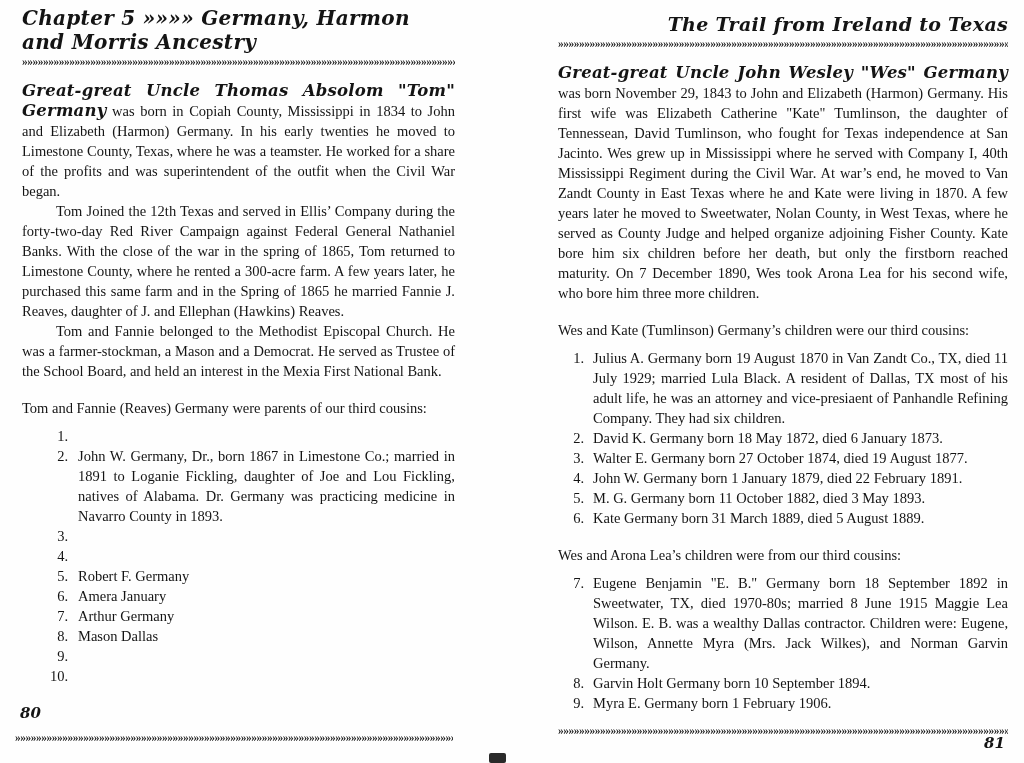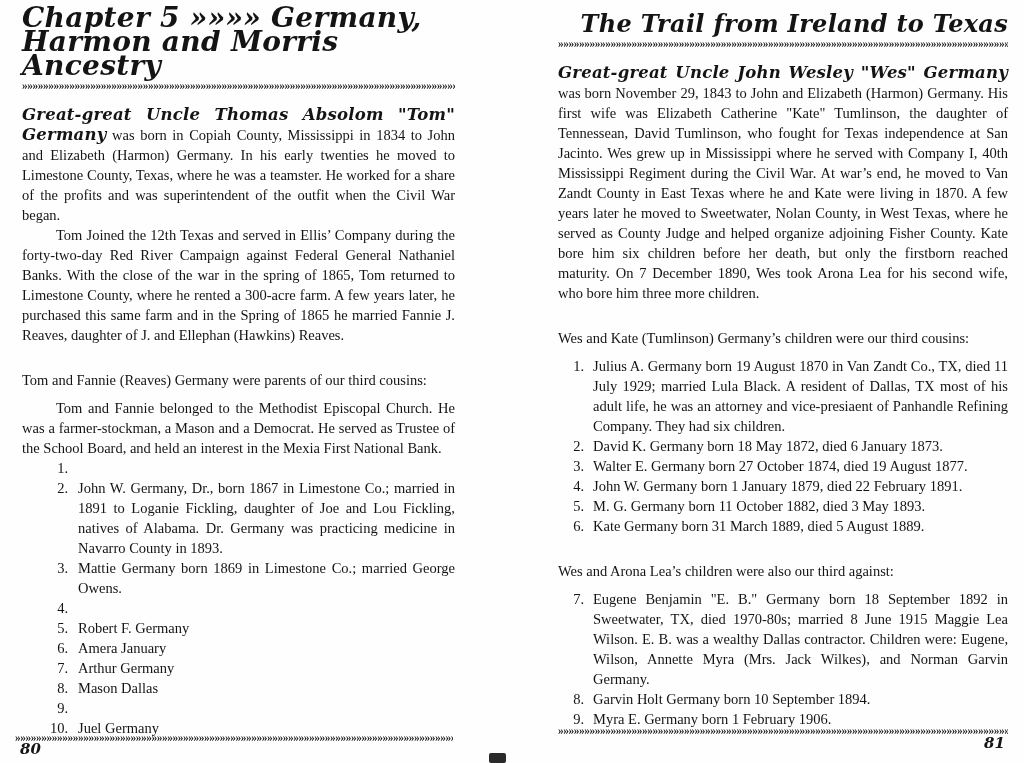--- a/index.html
+++ b/index.html
@@ -10,84 +10,83 @@
     -webkit-font-smoothing:antialiased;
   }
   .col{position:absolute;top:0;}
   .col-left{left:22px;width:433px;}
   .col-right{left:558px;width:450px;}
 
   .script{
     font-family:"DejaVu Serif", serif;
     font-style:italic;font-weight:bold;
   }
-  .page-header-title{font-size:28px;line-height:24px;letter-spacing:.3px;}
+  .page-header-title{font-size:20px;line-height:24px;letter-spacing:.3px;}
   .hdr-left .page-header-title{margin-top:6px;}
-  .hdr-right .page-header-title{margin-top:12px;text-align:right;font-size:24px;}
+  .hdr-right .page-header-title{margin-top:12px;text-align:right;font-size:19px;}
 
   .chevron-rule{
     font-size:11.5px;font-weight:bold;letter-spacing:-0.5px;
     white-space:nowrap;overflow:hidden;line-height:11px;margin-top:2px;
     color:#1a1a1a;
   }
 
   .body-text{font-size:14.5px;line-height:20px;text-align:justify;}
   .para{margin:0;}
   .para.indent{text-indent:34px;}
   .opener-line{margin-top:14px;}
   .opener{font-size:16.5px;letter-spacing:.2px;}
 
-  .list-intro{margin-top:25px;margin-bottom:8px;text-align:left;}
+  .list-intro{margin-top:17px;margin-bottom:8px;text-align:left;}
 
   .num-list{margin:0;}
   .li{display:flex;}
   .li .num{flex:none;text-align:right;}
   .li .text{flex:1;text-align:justify;}
   .col-left .li .num{width:46px;padding-right:10px;}
   .col-right .li .num{width:26px;padding-right:9px;}
 
   .footer-rule{position:absolute;}
   .footer-rule-left{left:15px;top:730px;width:438px;}
   .footer-rule-right{left:558px;top:723px;width:450px;}
   .page-num{position:absolute;font-style:italic;font-weight:bold;font-size:15px;font-family:"DejaVu Serif", serif;}
-  .page-num-left{left:20px;top:740px;}
+  .page-num-left{left:20px;top:704px;}
   .page-num-right{left:984px;top:734px;}
 
   .scan-artifact{
     position:absolute;left:489px;top:753px;width:17px;height:10px;
     background:#2a2a2a;border-radius:2px;
   }
 </style>
 </head>
 <body>
 
 <div class="col col-left">
   <div class="hdr-left">
     <div class="script page-header-title">Chapter 5 »»»» Germany, Harmon and Morris Ancestry</div>
     <div class="chevron-rule">»»»»»»»»»»»»»»»»»»»»»»»»»»»»»»»»»»»»»»»»»»»»»»»»»»»»»»»»»»»»»»»»»»»»»»»»»»»»»»»»»»»»»»»»»»</div>
   </div>
 
   <div class="body-text">
     <p class="para opener-line"><span class="script opener">Great-great Uncle Thomas Absolom "Tom" Germany</span><span> was born in Copiah County, Mississippi in 1834 to John and Elizabeth (Harmon) Germany.  In his early twenties he moved to Limestone County, Texas, where he was a teamster.  He worked for a share of the profits and was superintendent of the outfit when the Civil War began.</span></p>
     <p class="para indent">Tom Joined the 12th Texas and served in Ellis’ Company during the forty-two-day Red River Campaign against Federal General Nathaniel Banks.  With the close of the war in the spring of 1865, Tom returned to Limestone County, where he rented a 300-acre farm.  A few years later, he purchased this same farm and in the Spring of 1865 he married Fannie J. Reaves, daughter of J. and Ellephan (Hawkins) Reaves.</p>
+    <p class="para indent">Tom and Fannie belonged to the Methodist Episcopal Church.  He was a farmer-stockman, a Mason and a Democrat.  He served as Trustee of the School Board, and held an interest in the Mexia First National Bank.</p>
+
     <p class="para list-intro">Tom and Fannie (Reaves) Germany were parents of our third cousins:</p>
-
-    <p class="para indent">Tom and Fannie belonged to the Methodist Episcopal Church.  He was a farmer-stockman, a Mason and a Democrat.  He served as Trustee of the School Board, and held an interest in the Mexia First National Bank.</p>
 
     <div class="num-list">
       <div class="li">
           <span class="num">1.</span>
         </div>
       <div class="li">
           <span class="num">2.</span>
           <span class="text">John W. Germany, Dr., born 1867 in Limestone Co.; married in 1891 to Loganie Fickling,  daughter of Joe and Lou Fickling, natives of Alabama.  Dr. Germany was practicing medicine in Navarro County in 1893.</span>
         </div>
       <div class="li">
           <span class="num">3.</span>
-          <span class="text">Mattie Germany born 1869 in Limestone Co.;  married George Owens.</span>
         </div>
       <div class="li">
           <span class="num">4.</span>
         </div>
       <div class="li">
           <span class="num">5.</span>
           <span class="text">Robert F. Germany</span>
         </div>
       <div class="li">
           <span class="num">6.</span>
@@ -99,21 +98,20 @@
         </div>
       <div class="li">
           <span class="num">8.</span>
           <span class="text">Mason Dallas</span>
         </div>
       <div class="li">
           <span class="num">9.</span>
         </div>
       <div class="li">
           <span class="num">10.</span>
-          <span class="text">Juel Germany</span>
         </div>
     </div>
   </div>
 </div>
 
 <div class="col col-right">
   <div class="hdr-right">
     <div class="script page-header-title">The Trail from Ireland to Texas</div>
     <div class="chevron-rule">»»»»»»»»»»»»»»»»»»»»»»»»»»»»»»»»»»»»»»»»»»»»»»»»»»»»»»»»»»»»»»»»»»»»»»»»»»»»»»»»»»»»»»»»»»</div>
   </div>
@@ -143,21 +141,21 @@
       <div class="li">
           <span class="num">5.</span>
           <span class="text">M. G. Germany born 11 October 1882, died 3 May 1893.</span>
         </div>
       <div class="li">
           <span class="num">6.</span>
           <span class="text">Kate Germany born 31 March 1889, died 5 August 1889.</span>
         </div>
     </div>
 
-    <p class="para list-intro">Wes and Arona Lea’s children were also our third against:</p>
+    <p class="para list-intro">Wes and Arona Lea’s children were from our third cousins:</p>
 
     <div class="num-list">
       <div class="li">
           <span class="num">7.</span>
           <span class="text">Eugene Benjamin "E. B." Germany born 18 September 1892 in Sweetwater, TX, died 1970-80s; married 8 June 1915 Maggie Lea Wilson.  E. B. was a wealthy Dallas contractor.  Children were: Eugene, Wilson, Annette Myra (Mrs. Jack Wilkes), and Norman Garvin Germany.</span>
         </div>
       <div class="li">
           <span class="num">8.</span>
           <span class="text">Garvin Holt Germany born 10 September 1894.</span>
         </div>

